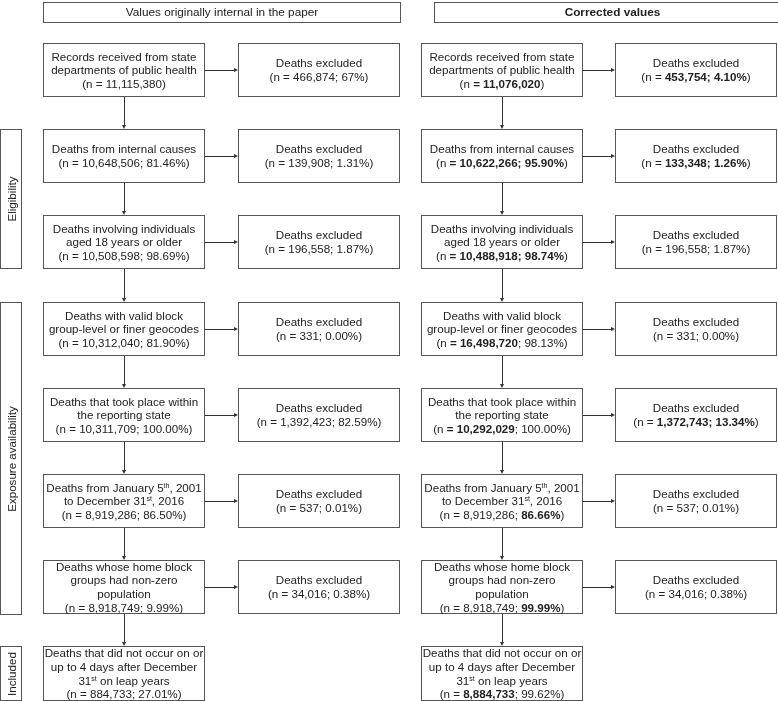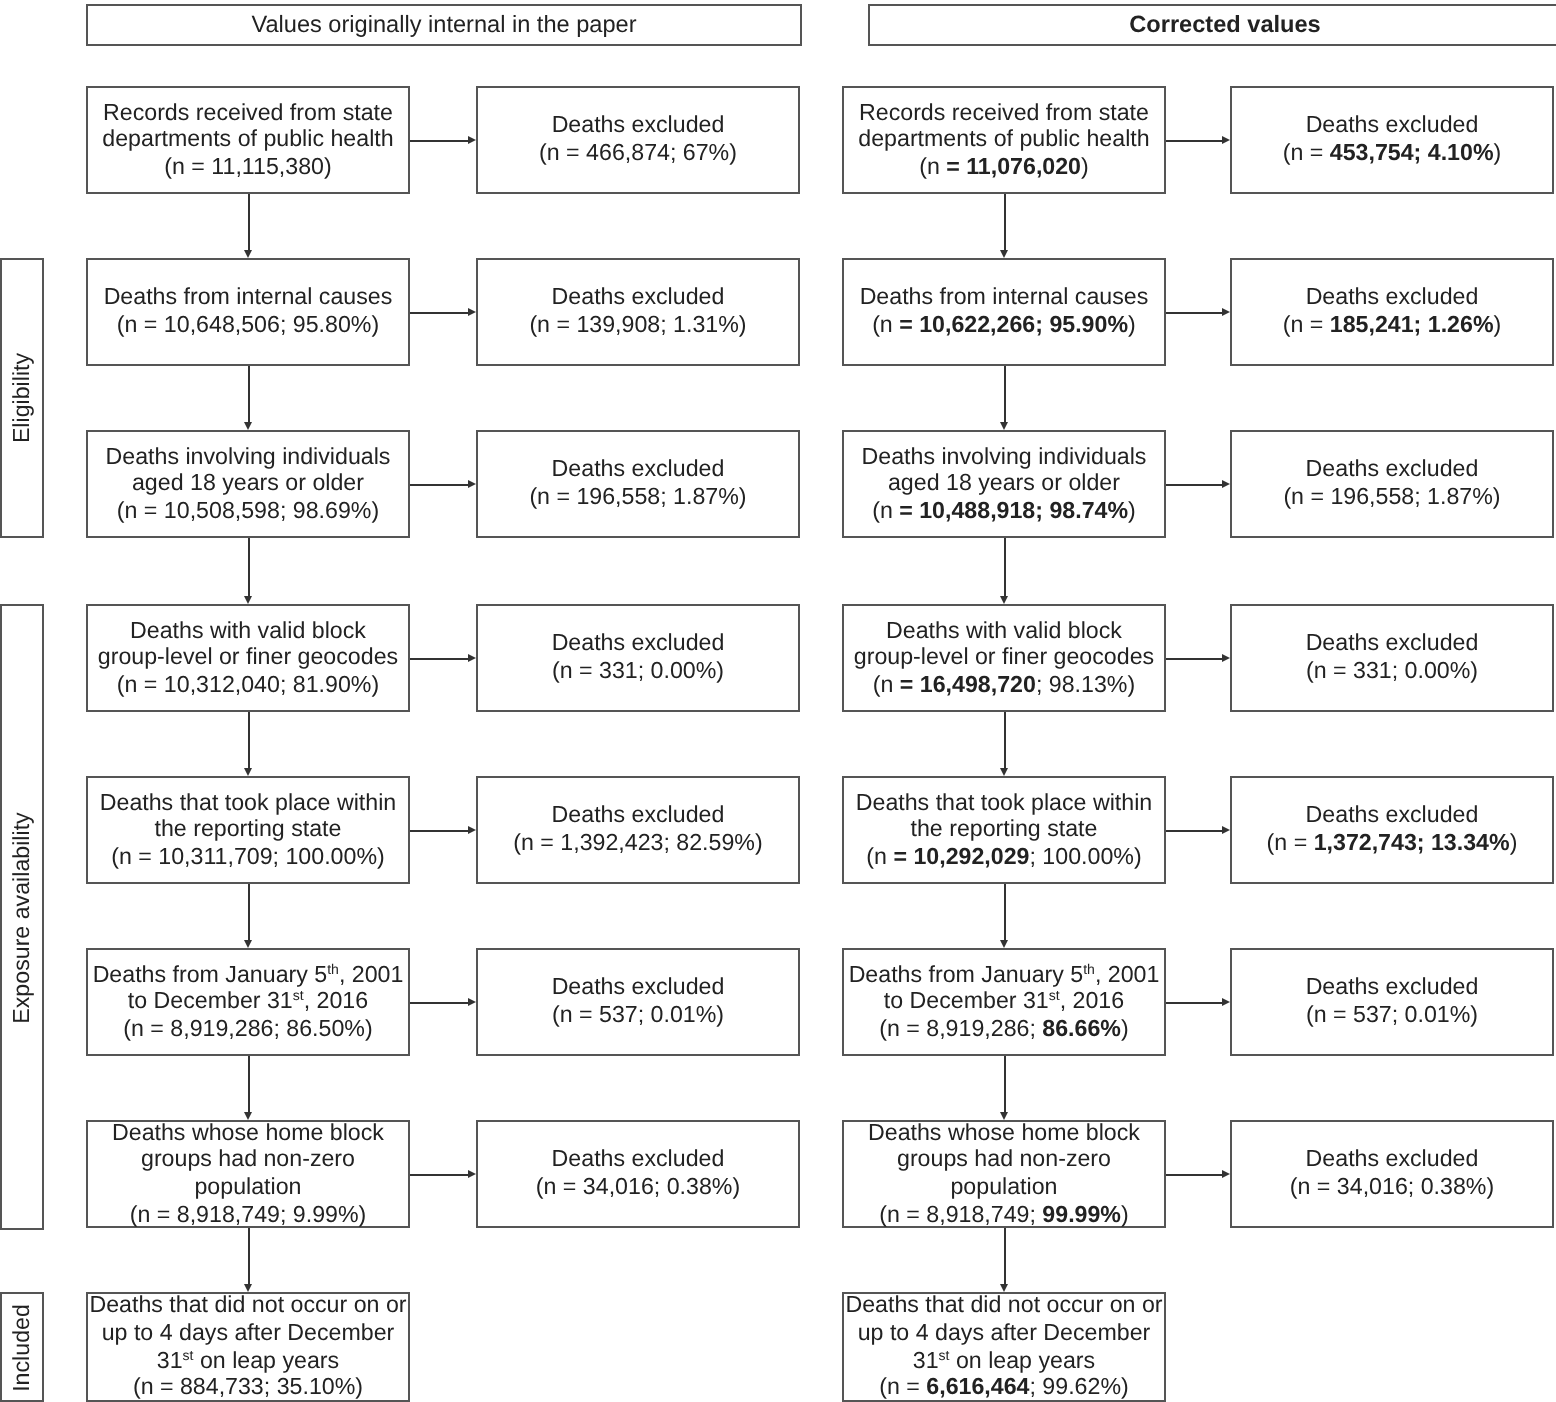--- a/index.html
+++ b/index.html
@@ -47,21 +47,21 @@
         <div>Records received from state</div>
         <div>departments of public health</div>
         <div>(n = 11,115,380)</div>
       </div>
     </div>
     <div class="line" style="left:123.5px;top:97px;width:1px;height:29px;"></div>
     <div class="arrow-d" style="left:121.5px;top:125px;"></div>
     <div class="box" style="left:43px;top:129px;width:162px;height:54px;">
       <div>
         <div>Deaths from internal causes</div>
-        <div>(n = 10,648,506; 95.80%)</div>
+        <div>(n = 10,648,506; 81.46%)</div>
       </div>
     </div>
     <div class="line" style="left:123.5px;top:183px;width:1px;height:29px;"></div>
     <div class="arrow-d" style="left:121.5px;top:211px;"></div>
     <div class="box" style="left:43px;top:215px;width:162px;height:54px;">
       <div>
         <div>Deaths involving individuals</div>
         <div>aged 18 years or older</div>
         <div>(n = 10,508,598; 98.69%)</div>
       </div>
@@ -102,21 +102,21 @@
         <div>(n = 8,918,749; 9.99%)</div>
       </div>
     </div>
     <div class="line" style="left:123.5px;top:614px;width:1px;height:29px;"></div>
     <div class="arrow-d" style="left:121.5px;top:642px;"></div>
     <div class="box" style="left:43px;top:646px;width:162px;height:55px;">
       <div>
         <div>Deaths that did not occur on or</div>
         <div>up to 4 days after December</div>
         <div>31<sup>st</sup> on leap years</div>
-        <div>(n = 884,733; 35.10%)</div>
+        <div>(n = 884,733; 27.01%)</div>
       </div>
     </div>
     <div class="box" style="left:238px;top:43px;width:162px;height:54px;">
       <div>
         <div>Deaths excluded</div>
         <div>(n = 466,874; 67%)</div>
       </div>
     </div>
     <div class="line" style="left:205px;top:69.5px;width:30px;height:1px;"></div>
     <div class="arrow-r" style="left:234px;top:67.5px;"></div>
@@ -228,35 +228,35 @@
         <div>(n = 8,918,749; <b>99.99%</b>)</div>
       </div>
     </div>
     <div class="line" style="left:501.5px;top:614px;width:1px;height:29px;"></div>
     <div class="arrow-d" style="left:499.5px;top:642px;"></div>
     <div class="box" style="left:421px;top:646px;width:162px;height:55px;">
       <div>
         <div>Deaths that did not occur on or</div>
         <div>up to 4 days after December</div>
         <div>31<sup>st</sup> on leap years</div>
-        <div>(n = <b>6,616,464</b>; 99.62%)</div>
+        <div>(n = <b>8,884,733</b>; 99.62%)</div>
       </div>
     </div>
     <div class="box" style="left:615px;top:43px;width:162px;height:54px;">
       <div>
         <div>Deaths excluded</div>
         <div>(n = <b>453,754; 4.10%</b>)</div>
       </div>
     </div>
     <div class="line" style="left:583px;top:69.5px;width:29px;height:1px;"></div>
     <div class="arrow-r" style="left:611px;top:67.5px;"></div>
     <div class="box" style="left:615px;top:129px;width:162px;height:54px;">
       <div>
         <div>Deaths excluded</div>
-        <div>(n = <b>185,241; 1.26%</b>)</div>
+        <div>(n = <b>133,348; 1.26%</b>)</div>
       </div>
     </div>
     <div class="line" style="left:583px;top:155.5px;width:29px;height:1px;"></div>
     <div class="arrow-r" style="left:611px;top:153.5px;"></div>
     <div class="box" style="left:615px;top:215px;width:162px;height:54px;">
       <div>
         <div>Deaths excluded</div>
         <div>(n = 196,558; 1.87%)</div>
       </div>
     </div>

